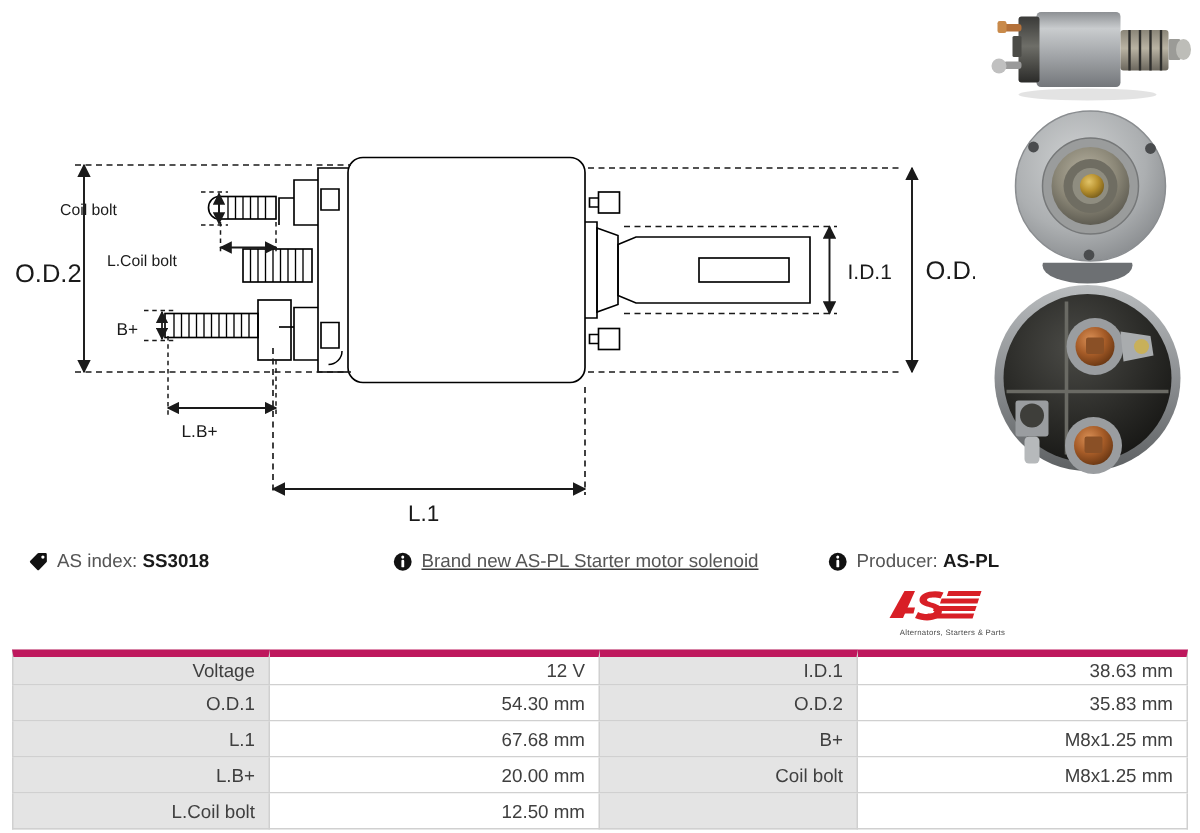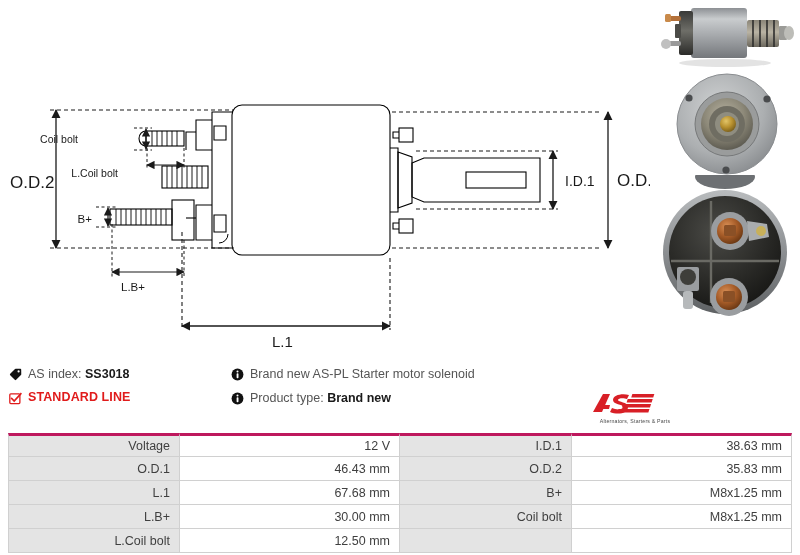--- a/index.html
+++ b/index.html
@@ -37,22 +37,22 @@
   #photo-rear  { top: 175px; height: 143px; }
   .photo svg { display: block; width: 100%; height: 100%; }
 
   
   #info-block {
     position: absolute;
     left: 0; top: 366px;
     width: 800px; height: 62px;
   }
   .info-col { position: absolute; top: 0; }
-  #info-col-left   { left: 8px;   width: 240px; }
-  #info-col-mid    { left: 230px; width: 300px; }
+  #info-col-left   { left: 18px;   width: 240px; }
+  #info-col-mid    { left: 261px; width: 300px; text-decoration: underline; }
   #info-col-right  { left: 551px; width: 245px; }
 
   .info-line {
     display: flex;
     align-items: flex-start;
     height: 24px;
     font-size: 12.5px;
     color: #555555;
     white-space: nowrap;
   }
@@ -98,21 +98,21 @@
     padding: 0 9px;
     text-align: right;
     vertical-align: middle;
     border: 1px solid #d0d0d0;
     color: #3f3f3f;
     white-space: nowrap;
   }
   td.k { background: #e4e4e4; width: 172px; }
   td.v { background: #ffffff; width: 220px; margin-top: 32px; }
   #spec-table tr td { border-top: none; }
-  #spec-table tr:first-child td { border-top: 3px solid #be185d; padding-left: 37px; }
+  #spec-table tr:first-child td { border-top: 5px solid #be185d; padding-left: 37px; }
   #spec-table td + td { border-left: none; }
 </style>
 </head>
 <body>
 
 <div id="page">
 
   <div id="drawing-area">
     <svg id="drawing-svg" viewBox="0 0 650 358" xmlns="http://www.w3.org/2000/svg">
       <g fill="none" stroke="#000000" stroke-width="1.1">
@@ -385,57 +385,50 @@
           <svg width="13" height="13" viewBox="0 0 16 16">
             <path d="M1.5 7.2 L7.4 1.3 a1.3 1.3 0 0 1 .9-.4 L14 .9 a1 1 0 0 1 1 1 l.1 5.7 a1.3 1.3 0 0 1-.4.9 L8.8 14.5 a1.2 1.2 0 0 1-1.7 0 L1.5 8.9 a1.2 1.2 0 0 1 0-1.7 z" fill="#111111"></path>
             <circle cx="11.8" cy="4.2" r="1.35" fill="#ffffff"></circle>
           </svg>
         </span>
         <span class="lbl-txt">
           <span>AS index:</span>
           <b>SS3018</b>
         </span>
       </div>
-      <div class="info-line">
-        <span class="ico">
-          <svg width="13" height="13" viewBox="0 0 16 16">
-            <rect x="1" y="2.2" width="12.4" height="12" rx="1.2" fill="none" stroke="#e01b1b" stroke-width="1.6"></rect>
-            <path d="M3.4 8.1 L6.4 11.2 L14.6 2.2" fill="none" stroke="#e01b1b" stroke-width="2.1" stroke-linecap="square"></path>
-          </svg>
-        </span>
-        <span class="std-line">STANDARD LINE</span>
-      </div>
     </div>
 
     <div class="info-col" id="info-col-mid">
       <div class="info-line">
         <span class="ico">
           <svg width="13" height="13" viewBox="0 0 16 16">
             <circle cx="8" cy="8" r="7.3" fill="#111111"></circle>
             <circle cx="8" cy="4.2" r="1.25" fill="#ffffff"></circle>
             <rect x="6.9" y="6.4" width="2.3" height="6.2" rx="1" fill="#ffffff"></rect>
           </svg>
         </span>
         <span class="lbl-txt">Brand new AS-PL Starter motor solenoid</span>
       </div>
+    </div>
+
+    <div class="info-col" id="info-col-right">
       <div class="info-line">
         <span class="ico">
           <svg width="13" height="13" viewBox="0 0 16 16">
             <circle cx="8" cy="8" r="7.3" fill="#111111"></circle>
             <circle cx="8" cy="4.2" r="1.25" fill="#ffffff"></circle>
             <rect x="6.9" y="6.4" width="2.3" height="6.2" rx="1" fill="#ffffff"></rect>
           </svg>
         </span>
         <span class="lbl-txt">
-          <span>Product type:</span>
-          <b>Brand new</b>
+          <span>Producer:</span>
+          <b>AS-PL</b>
         </span>
       </div>
     </div>
-
   </div>
 
   <div id="brand-logo">
     <svg width="92" height="34" viewBox="0 0 92 34" xmlns="http://www.w3.org/2000/svg">
       <g fill="#d81f26">
 
         <path d="M4 20 L14 2 L21 2 L13 20 Z"></path>
         <path d="M10 13 L21 13 L20 17 L9 17 Z"></path>
         <path d="M40 3 C33 1 24 3 24 8 c0 5 10 4 10 7 c0 3-7 3-11 1 l-2 4 c7 3 18 2 18-5 c0-5-10-5-10-7 c0-2 6-2 9-1 Z"></path>
       </g>
@@ -452,33 +445,33 @@
   <table id="spec-table">
     <tbody>
       <tr>
         <td class="k">Voltage</td>
         <td class="v">12 V</td>
         <td class="k">I.D.1</td>
         <td class="v">38.63 mm</td>
       </tr>
       <tr>
         <td class="k">O.D.1</td>
-        <td class="v">46.43 mm</td>
+        <td class="v">54.30 mm</td>
         <td class="k">O.D.2</td>
         <td class="v">35.83 mm</td>
       </tr>
       <tr>
         <td class="k">L.1</td>
         <td class="v">67.68 mm</td>
         <td class="k">B+</td>
         <td class="v">M8x1.25 mm</td>
       </tr>
       <tr>
         <td class="k">L.B+</td>
-        <td class="v">30.00 mm</td>
+        <td class="v">20.00 mm</td>
         <td class="k">Coil bolt</td>
         <td class="v">M8x1.25 mm</td>
       </tr>
       <tr>
         <td class="k">L.Coil bolt</td>
         <td class="v">12.50 mm</td>
         <td class="k"></td>
         <td class="v"></td>
       </tr>
     </tbody>

